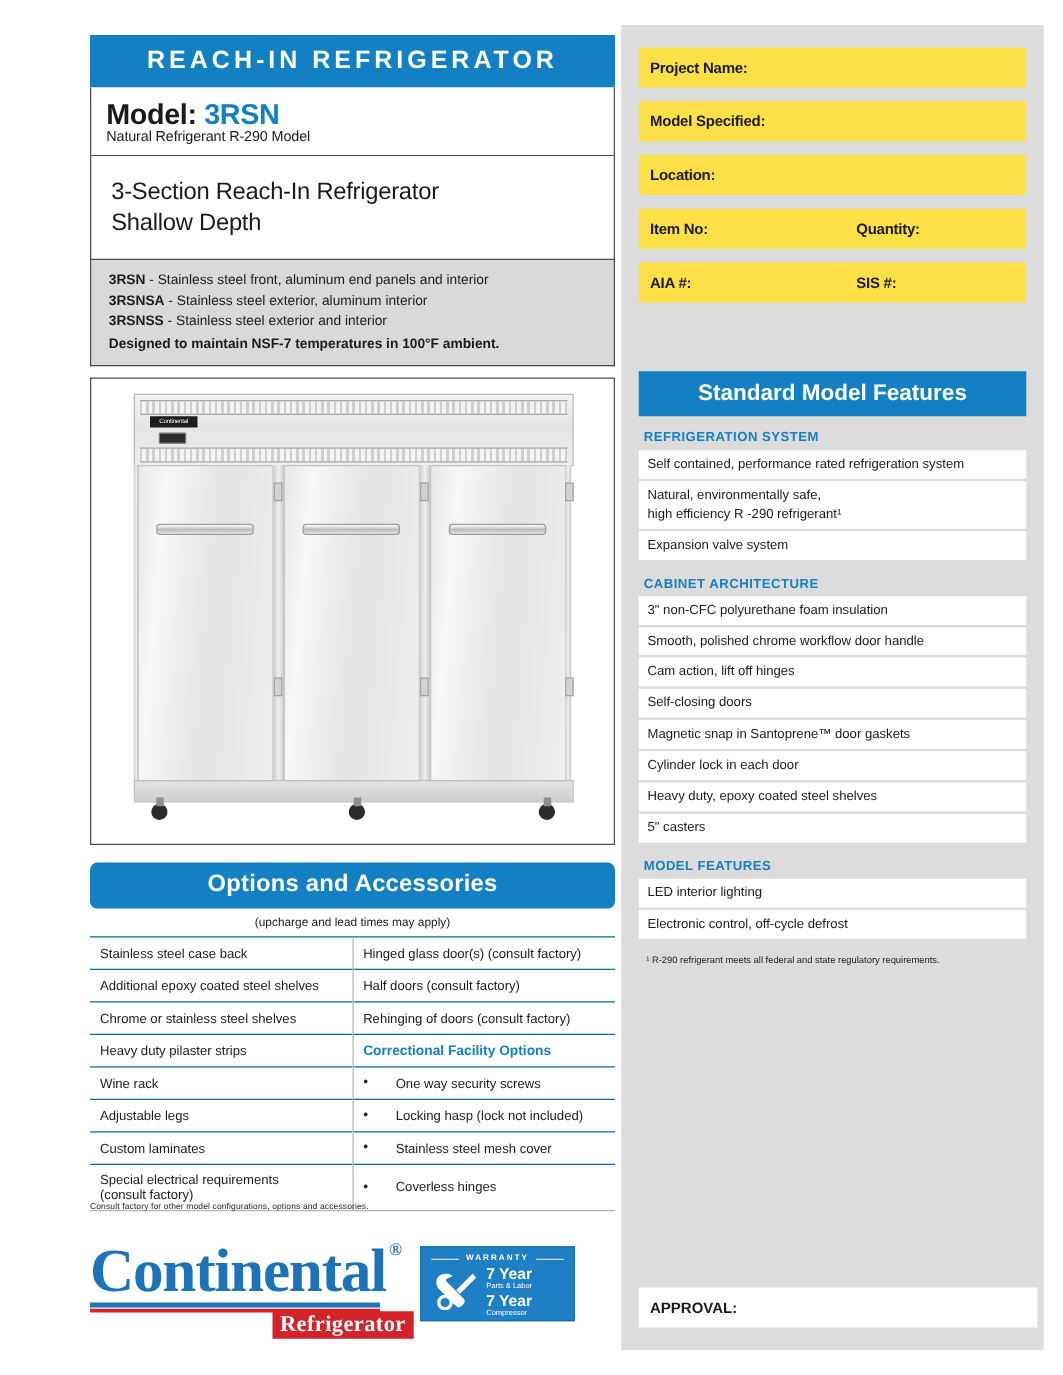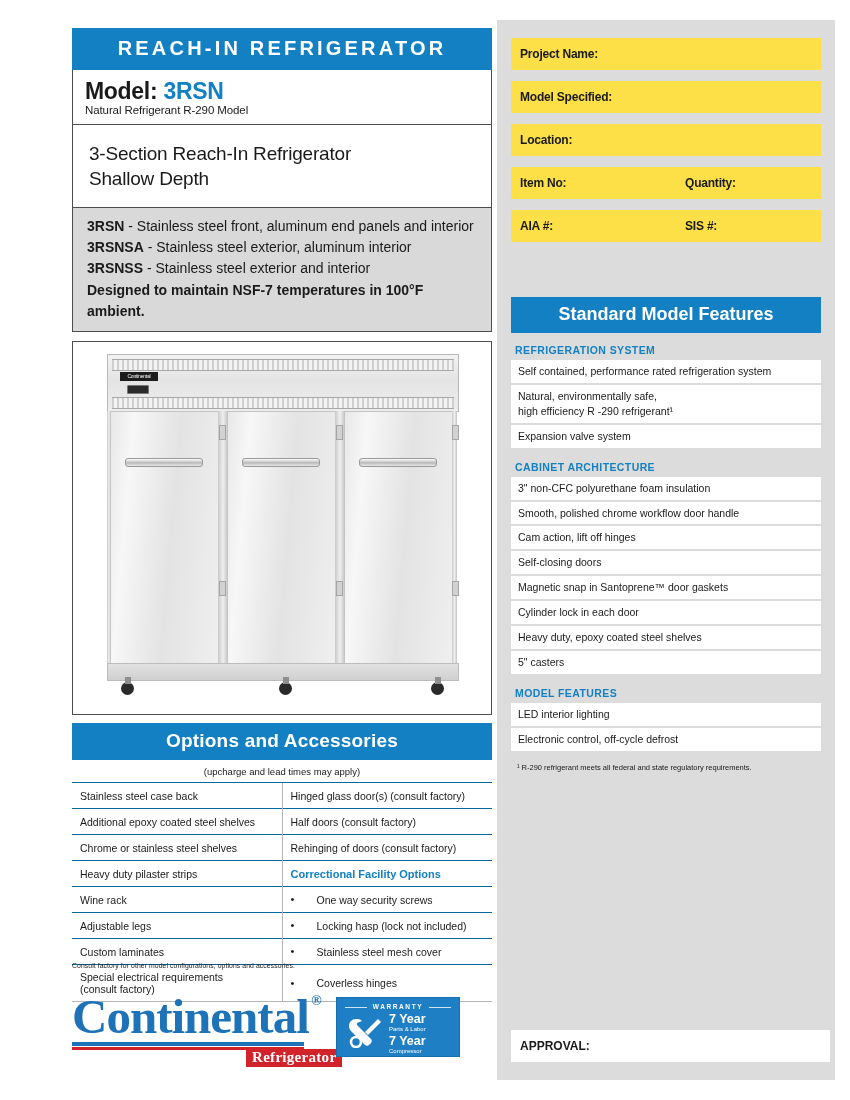--- a/index.html
+++ b/index.html
@@ -39,21 +39,21 @@
 
   .desc-box{
     border:1px solid #4d4d4d;border-top:none;background:#fff;
     padding:16px 14px 16px 16px;
   }
   .desc-title{font-size:19px;line-height:1.32;font-weight:normal;letter-spacing:-0.2px;}
 
   .variants{
     border:1px solid #4d4d4d;border-top:none;
     background:#d9d9d9;padding:8px 14px 9px 14px;
-    font-size:14px;line-height:1.5;
+    font-size:11px;line-height:1.5;
   }
   .variants b{font-weight:bold;}
   .variants .last{font-weight:bold;display:block;margin-top:1px;}
 
   
   .photo-box{
     margin-top:9px;border:1px solid #4d4d4d;background:#fff;
     height:372px;position:relative;overflow:hidden;
   }
   .fridge{position:absolute;left:28px;top:12px;width:362px;height:348px;}
@@ -110,22 +110,22 @@
   .caster i{
     display:block;width:13px;height:13px;border-radius:50%;
     background:#2a2a2a;margin-top:5px;
   }
   .caster::before{
     content:"";position:absolute;left:4px;top:0;width:6px;height:7px;background:#8f8f8f;
   }
 
   
   .opt-bar{
-    margin-top:8px;background:#1380c4;color:#fff;text-align:center;
-    font-size:19px;font-weight:bold;padding:7px 0 8px 0;letter-spacing:0.2px;
+    margin-top:14px;background:#1380c4;color:#fff;text-align:center;
+    font-size:19px;font-weight:bold;padding:7px 0 8px 0;letter-spacing:0.2px;border-radius:6px;
   }
   .opt-sub{text-align:center;font-size:9.5px;padding:6px 0 5px 0;background:#fff;}
   .opt-table{width:100%;border-collapse:collapse;background:#fff;font-size:10.5px;}
   .opt-table td{
     border-top:1px solid #0369a1;
     padding:4px 6px 4px 8px;vertical-align:middle;height:17px;
     width:50%;
   }
   .opt-table tr:last-child td{border-bottom:1px solid #b5b5b5;}
   .opt-table td.rt{border-left:1px solid #b5b5b5;}
@@ -142,22 +142,22 @@
   .logo-text{
     font-family:"Liberation Serif", serif;
     font-size:49px;font-weight:bold;color:#1e72b8;line-height:1;
     letter-spacing:-1px;position:relative;display:inline-block;
   }
   .logo-text sup{font-size:14px;position:absolute;top:2px;right:-12px;}
   .logo-rule{width:232px;height:4px;background:#1e72b8;margin-top:1px;}
   .logo-rule2{width:232px;height:3px;background:#d2232a;margin-top:1px;}
   .logo-ref{
     position:absolute;left:146px;top:57px;background:#d2232a;color:#fff;
-    font-family:"Liberation Serif", serif;font-weight:bold;font-size:15px;
-    padding:0 6px 1px 6px;letter-spacing:0.3px;margin-left:28px;
+    font-family:"Liberation Serif", serif;font-weight:bold;font-size:18px;
+    padding:0 6px 1px 6px;letter-spacing:0.3px;
   }
   .warranty{
     position:absolute;left:336px;top:997px;width:122px;height:58px;
     background:#1f7fc4;border:1px solid #1470ae;
   }
   .w-title{
     position:absolute;top:5px;left:0;width:100%;text-align:center;
     color:#fff;font-size:6.5px;font-weight:bold;letter-spacing:1.6px;
   }
   .w-line{position:absolute;top:9px;height:1px;background:#cfe4f3;width:22px;}

